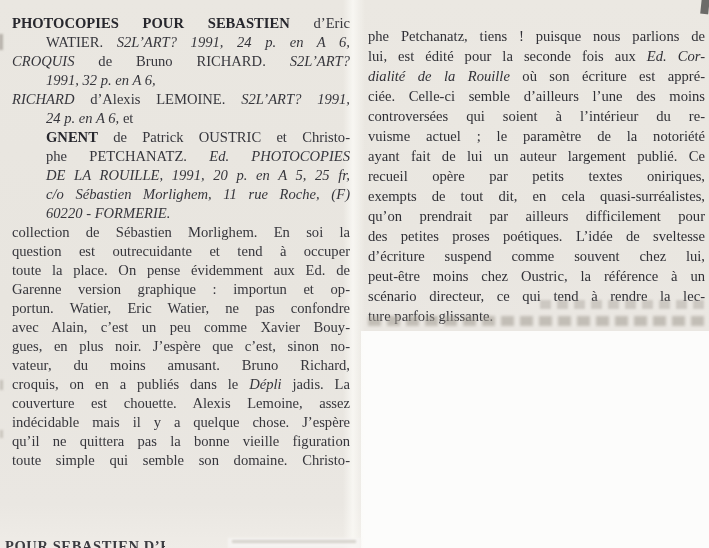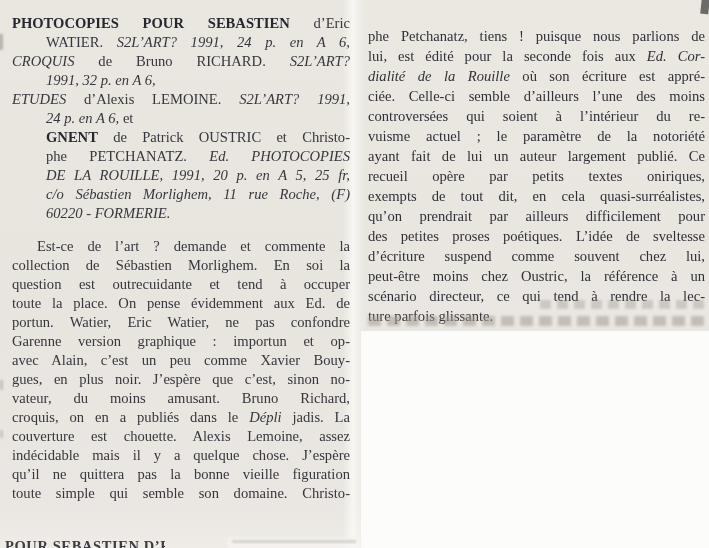--- a/index.html
+++ b/index.html
@@ -71,33 +71,32 @@
 <div class="page">
   <div class="paper paper-left" style="background-color: rgb(233, 230, 224);"></div>
   <div class="paper paper-right" style="background-color: rgb(234, 231, 225);"></div>
   <div class="gutter"></div>
 
   <div class="col col-left">
       <div class="line"><span class="sb">PHOTOCOPIES POUR SEBASTIEN</span><span class="sr"> d’Eric</span></div>
       <div class="line ind1"><span class="sr">WATIER. </span><span class="si">S2L’ART? 1991, 24 p. en A 6,</span></div>
       <div class="line"><span class="si">CROQUIS</span><span class="sr"> de Bruno RICHARD. </span><span class="si">S2L’ART?</span></div>
       <div class="line rag ind1"><span class="si">1991, 32 p. en A 6,</span></div>
-      <div class="line"><span class="si">ETUDES</span><span class="sr"> d’Alexis LEMOINE. </span><span class="si">S2L’ART? 1991,</span></div>
+      <div class="line"><span class="si">RICHARD</span><span class="sr"> d’Alexis LEMOINE. </span><span class="si">S2L’ART? 1991,</span></div>
       <div class="line rag ind1"><span class="si">24 p. en A 6, </span><span class="sr">et</span></div>
       <div class="line ind1"><span class="sb">GNENT</span><span class="sr"> de Patrick OUSTRIC et Christo-</span></div>
       <div class="line ind1"><span class="sr">phe PETCHANATZ. </span><span class="si">Ed. PHOTOCOPIES</span></div>
       <div class="line ind1"><span class="si">DE LA ROUILLE, 1991, 20 p. en A 5, 25 fr,</span></div>
       <div class="line ind1"><span class="si">c/o Sébastien Morlighem, 11 rue Roche, (F)</span></div>
       <div class="line rag ind1"><span class="si">60220 - FORMERIE.</span></div>
-      <div class="line ind2 gap"><span class="sr">Est-ce de l’art ? demande et commente la</span></div>
       <div class="line"><span class="sr">collection de Sébastien Morlighem. En soi la</span></div>
       <div class="line"><span class="sr">question est outrecuidante et tend à occuper</span></div>
       <div class="line"><span class="sr">toute la place. On pense évidemment aux Ed. de</span></div>
+      <div class="line"><span class="sr">Garenne version graphique : importun et op-</span></div>
       <div class="line"><span class="sr">portun. Watier, Eric Watier, ne pas confondre</span></div>
-      <div class="line"><span class="sr">Garenne version graphique : importun et op-</span></div>
       <div class="line"><span class="sr">avec Alain, c’est un peu comme Xavier Bouy-</span></div>
       <div class="line"><span class="sr">gues, en plus noir. J’espère que c’est, sinon no-</span></div>
       <div class="line"><span class="sr">vateur, du moins amusant. Bruno Richard,</span></div>
       <div class="line"><span class="sr">croquis, on en a publiés dans le </span><span class="si">Dépli</span><span class="sr"> jadis. La</span></div>
       <div class="line"><span class="sr">couverture est chouette. Alexis Lemoine, assez</span></div>
       <div class="line"><span class="sr">indécidable mais il y a quelque chose. J’espère</span></div>
       <div class="line"><span class="sr">qu’il ne quittera pas la bonne vieille figuration</span></div>
       <div class="line"><span class="sr">toute simple qui semble son domaine. Christo-</span></div>
     </div>
   <div class="col col-right">

